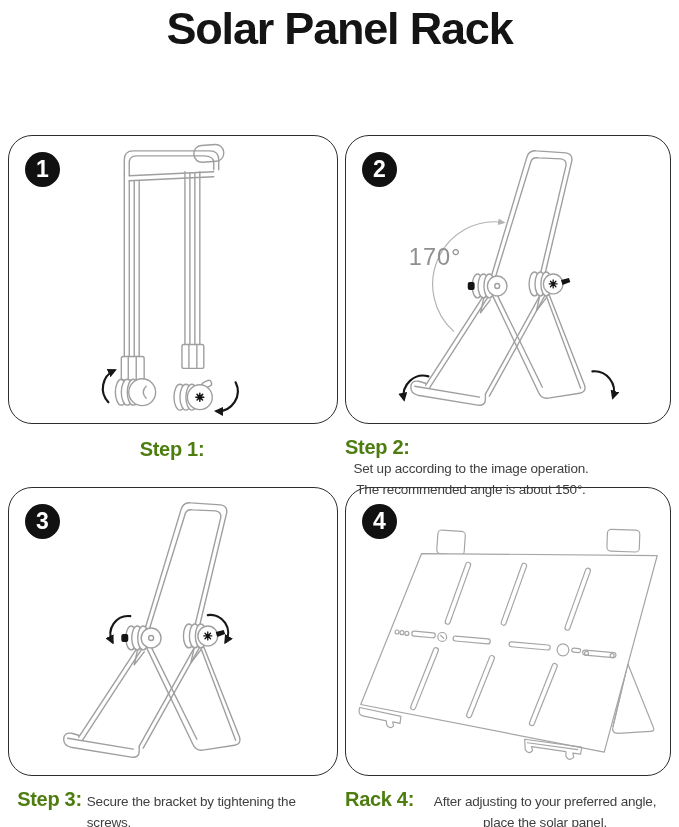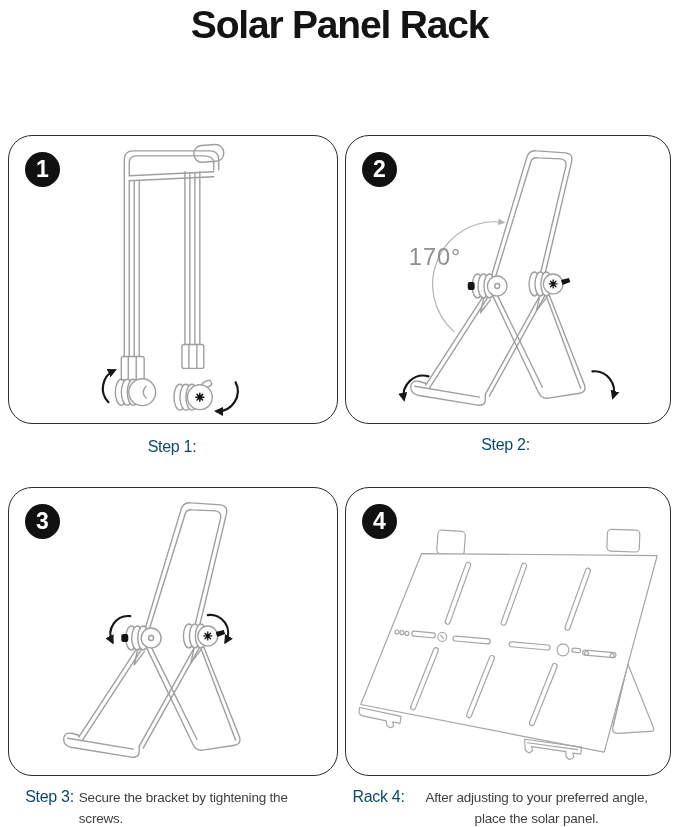--- a/index.html
+++ b/index.html
@@ -1,39 +1,39 @@
 <!DOCTYPE html>
 <html><head>
 <meta charset="utf-8">
 <style>
   html,body{margin:0;padding:0;background:#ffffff;}
   body{width:679px;height:827px;position:relative;overflow:hidden;
        font-family:"Liberation Sans","DejaVu Sans",sans-serif;}
 
   .page-title{position:absolute;top:4px;left:0;width:679px;text-align:center;
-      font-size:39px;line-height:1.09;font-weight:700;color:#141414;letter-spacing:-1.2px;margin:0;}
+      font-size:45px;line-height:1.09;font-weight:700;color:#141414;letter-spacing:-1.2px;margin:0;}
   .page-title span{display:block;}
 
   .panel{position:absolute;border:1.6px solid #2d2d2d;border-radius:24px;background:#fff;box-sizing:border-box;}
   .panel-1{left:8px;  top:135px;width:330px;height:289px;}
   .panel-2{left:345px;top:135px;width:326px;height:289px;}
   .panel-3{left:8px;  top:487px;width:330px;height:289px;}
   .panel-4{left:345px;top:487px;width:326px;height:289px;}
   .panel svg{position:absolute;left:0;top:0;width:100%;height:100%;}
 
   .badge{position:absolute;left:16px;top:16px;width:35px;height:35px;border-radius:50%;
       background:#111111;color:#ffffff;display:flex;align-items:center;justify-content:center;
       font-size:23px;font-weight:700;}
 
   .caption{position:absolute;display:flex;justify-content:center;align-items:baseline;box-sizing:border-box;}
   .cap-1{left:8px;  top:438px;width:330px;}
-  .cap-2{left:345px;top:436px;width:326px;}
+  .cap-2{left:345px;top:436px;width:326px;flex-direction:column;}
   .cap-3{left:8px;  top:788px;width:330px;}
   .cap-4{left:345px;top:788px;width:326px;}
-  .cap-label{font-size:16px;font-weight:400;color:#0c4a6e;letter-spacing:-0.3px;white-space:nowrap;margin-right:5px;}
+  .cap-label{font-size:20px;font-weight:700;color:#4d7c0f;letter-spacing:-0.3px;white-space:nowrap;margin-right:5px;}
   .cap-1 .cap-label{margin-right:2px;}
   .cap-text{font-size:13.5px;color:#3f3f3f;letter-spacing:-0.2px;line-height:1.55;}
   .cap-2 .cap-text{max-width:252px;text-align:center;}
   .cap-3 .cap-text{max-width:242px;text-align:left;}
   .cap-4 .cap-text{max-width:254px;text-align:center;}
 </style>
 </head>
 <body>
 
 <h1 class="page-title">
@@ -219,20 +219,21 @@
   <div class="badge">
     <span>4</span>
   </div>
 </div>
 
 <div class="caption cap-1">
   <span class="cap-label">Step 1:</span>
 </div>
 <div class="caption cap-2">
   <span class="cap-label">Step 2:</span>
+  <span class="cap-text">Set up according to the image operation. The recommended angle is about 150°.</span>
 </div>
 <div class="caption cap-3">
   <span class="cap-label">Step 3:</span>
   <span class="cap-text">Secure the bracket by tightening the screws.</span>
 </div>
 <div class="caption cap-4">
   <span class="cap-label">Rack 4:</span>
   <span class="cap-text">After adjusting to your preferred angle, place the solar panel.</span>
 </div>
 

